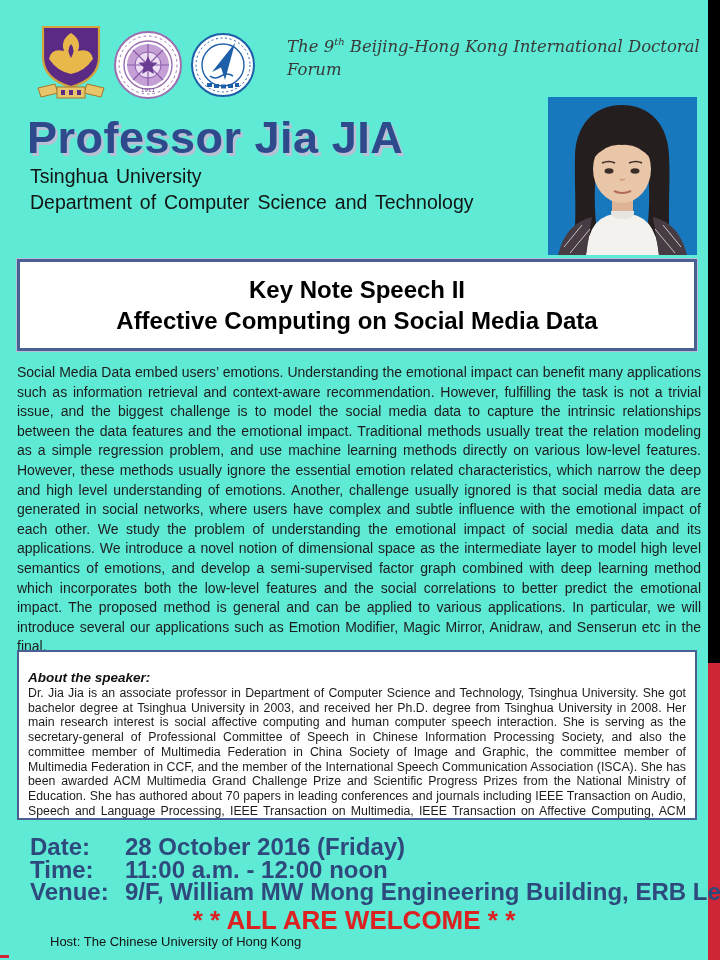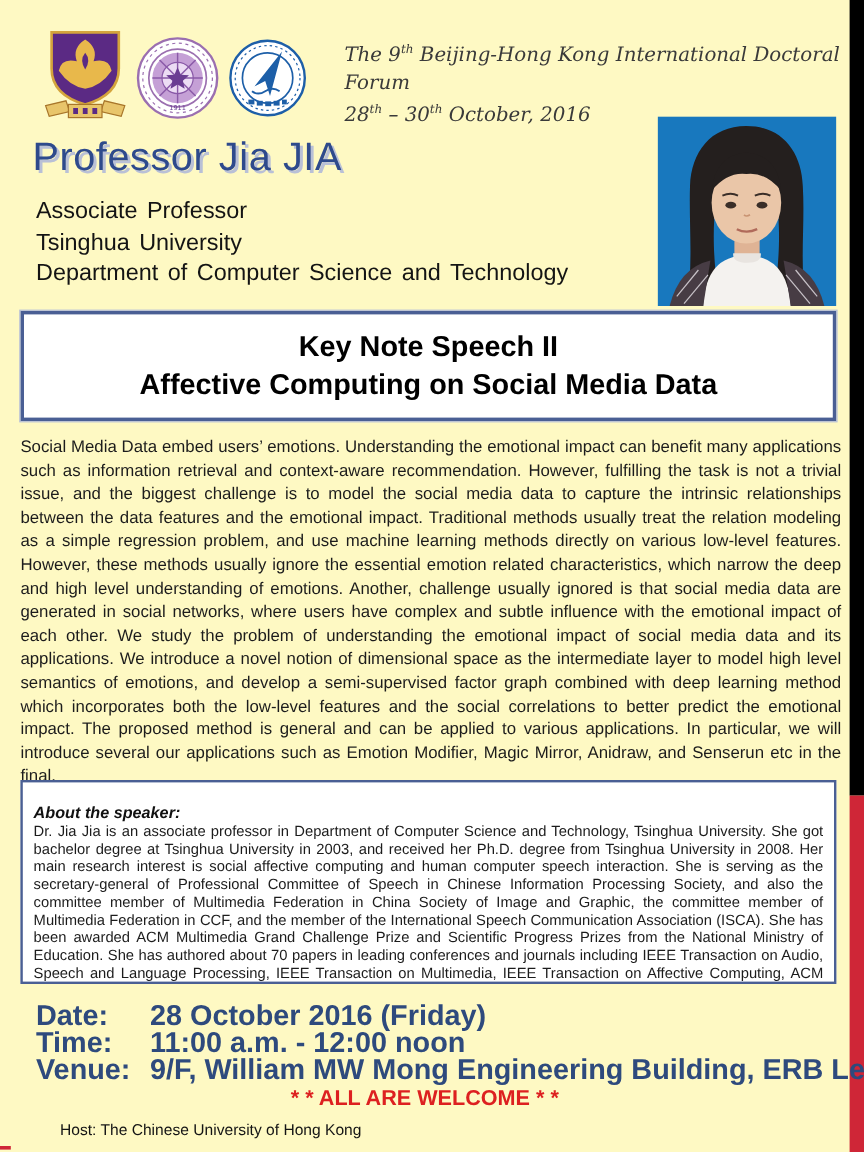--- a/index.html
+++ b/index.html
@@ -1,35 +1,35 @@
 <!DOCTYPE html>
 <html><head>
 <meta charset="utf-8">
 <style>
   * { margin:0; padding:0; box-sizing:border-box; }
   html,body { background:#888; }
   .page {
-    position:relative; width:720px; height:960px; background:#fef9c3;
+    position:relative; width:720px; height:960px; background:#5eead4;
     font-family:"Liberation Sans", sans-serif; overflow:hidden; margin:0 auto;
   }
   
   .bar-black { position:absolute; right:0; top:0; width:12px; height:663px; background:#000000; }
   .bar-red   { position:absolute; right:0; top:663px; width:12px; height:297px; background:#cf2637; }
   .corner-red{ position:absolute; left:0; top:955px; width:9px; height:3px; background:#cf2637; }
 
   
   .logos { position:absolute; left:36px; top:24px; height:82px; display:flex; align-items:center; gap:7px; }
 
   
   .forum { position:absolute; left:287px; top:30px; font-family:"DejaVu Serif", serif;
            font-style:italic; font-size:16.5px; color:#3a3a3a; line-height:23px; }
   .forum sup { font-size:10px; }
 
   
-  .speaker-name { position:absolute; left:27px; top:112px; font-size:33px; font-weight:normal;
+  .speaker-name { position:absolute; left:27px; top:112px; font-size:45px; font-weight:bold;
                   color:#2e4a8c; letter-spacing:0.5px; text-shadow:2.5px 2.5px 0 #b9c0d6; }
   .speaker-info { position:absolute; left:30px; top:164px; font-size:19.5px; color:#141414;
                   line-height:25.5px; word-spacing:2.5px; }
 
   
   .photo { position:absolute; left:548px; top:97px; width:149px; height:158px; }
 
   
   .keynote-box { position:absolute; left:17px; top:259px; width:680px; height:92px;
                  border:3px solid #4a5f94; outline:1px solid #b7c0d8; background:#fff;
@@ -47,21 +47,21 @@
   .about-label { font-style:italic; font-weight:bold; font-size:13.5px; color:#111; }
   .about-text { font-size:12.3px; line-height:14.7px; text-align:justify; color:#1c1c1c; margin-top:1px; }
 
   
   .details { position:absolute; left:30px; top:836px; width:665px;
              display:grid; grid-template-columns:95px 1fr; row-gap:0;
              font-size:24px; font-weight:bold; color:#2e4a7d; line-height:22.5px; }
   .details .value { white-space:nowrap; }
 
   .welcome { position:absolute; left:0; top:905px; width:708px; text-align:center;
-             color:#dd2020; font-weight:bold; font-size:18px; }
+             color:#dd2020; font-weight:bold; font-size:26px; }
   .host { position:absolute; left:50px; top:934px; font-size:13px; color:#141414; }
 </style>
 </head>
 <body>
 
 <div class="page">
 
   <div class="bar-black"></div>
   <div class="bar-red"></div>
   <div class="corner-red"></div>
@@ -104,26 +104,24 @@
           <rect x="24" y="52" width="5" height="4"></rect>
         <rect x="31" y="52.5" width="5" height="4"></rect>
           <rect x="38" y="52" width="5" height="4"></rect>
         <rect x="45" y="51" width="4" height="4"></rect>
       </g>
     </svg>
   </div>
 
   <div class="forum">
     <div><span>The 9</span><sup>th</sup><span> Beijing-Hong Kong International Doctoral Forum</span></div>
-    <div><span>28</span><sup>th</sup><span> – 30</span><sup>th</sup><span> October, 2016</span></div>
   </div>
 
   <h1 class="speaker-name">Professor Jia JIA</h1>
   <div class="speaker-info">
-    <div>Associate Professor</div>
     <div>Tsinghua  University</div>
     <div>Department of Computer Science and Technology</div>
   </div>
 
   <div class="photo">
     <svg width="149" height="158" viewBox="0 0 149 158">
       <rect x="0" y="0" width="149" height="158" fill="#1878be"></rect>
       <path d="M74,8 C44,8 28,30 27,58 C26,92 30,124 24,158 L52,158 C46,120 46,96 48,76 L100,76 C102,96 102,120 96,158 L124,158 C118,124 123,92 121,58 C120,30 104,8 74,8 Z" fill="#241f1e"></path>
       <rect x="64" y="98" width="21" height="18" fill="#dfb395"></rect>
       <ellipse cx="74" cy="72" rx="29" ry="34" fill="#eac6a8"></ellipse>

